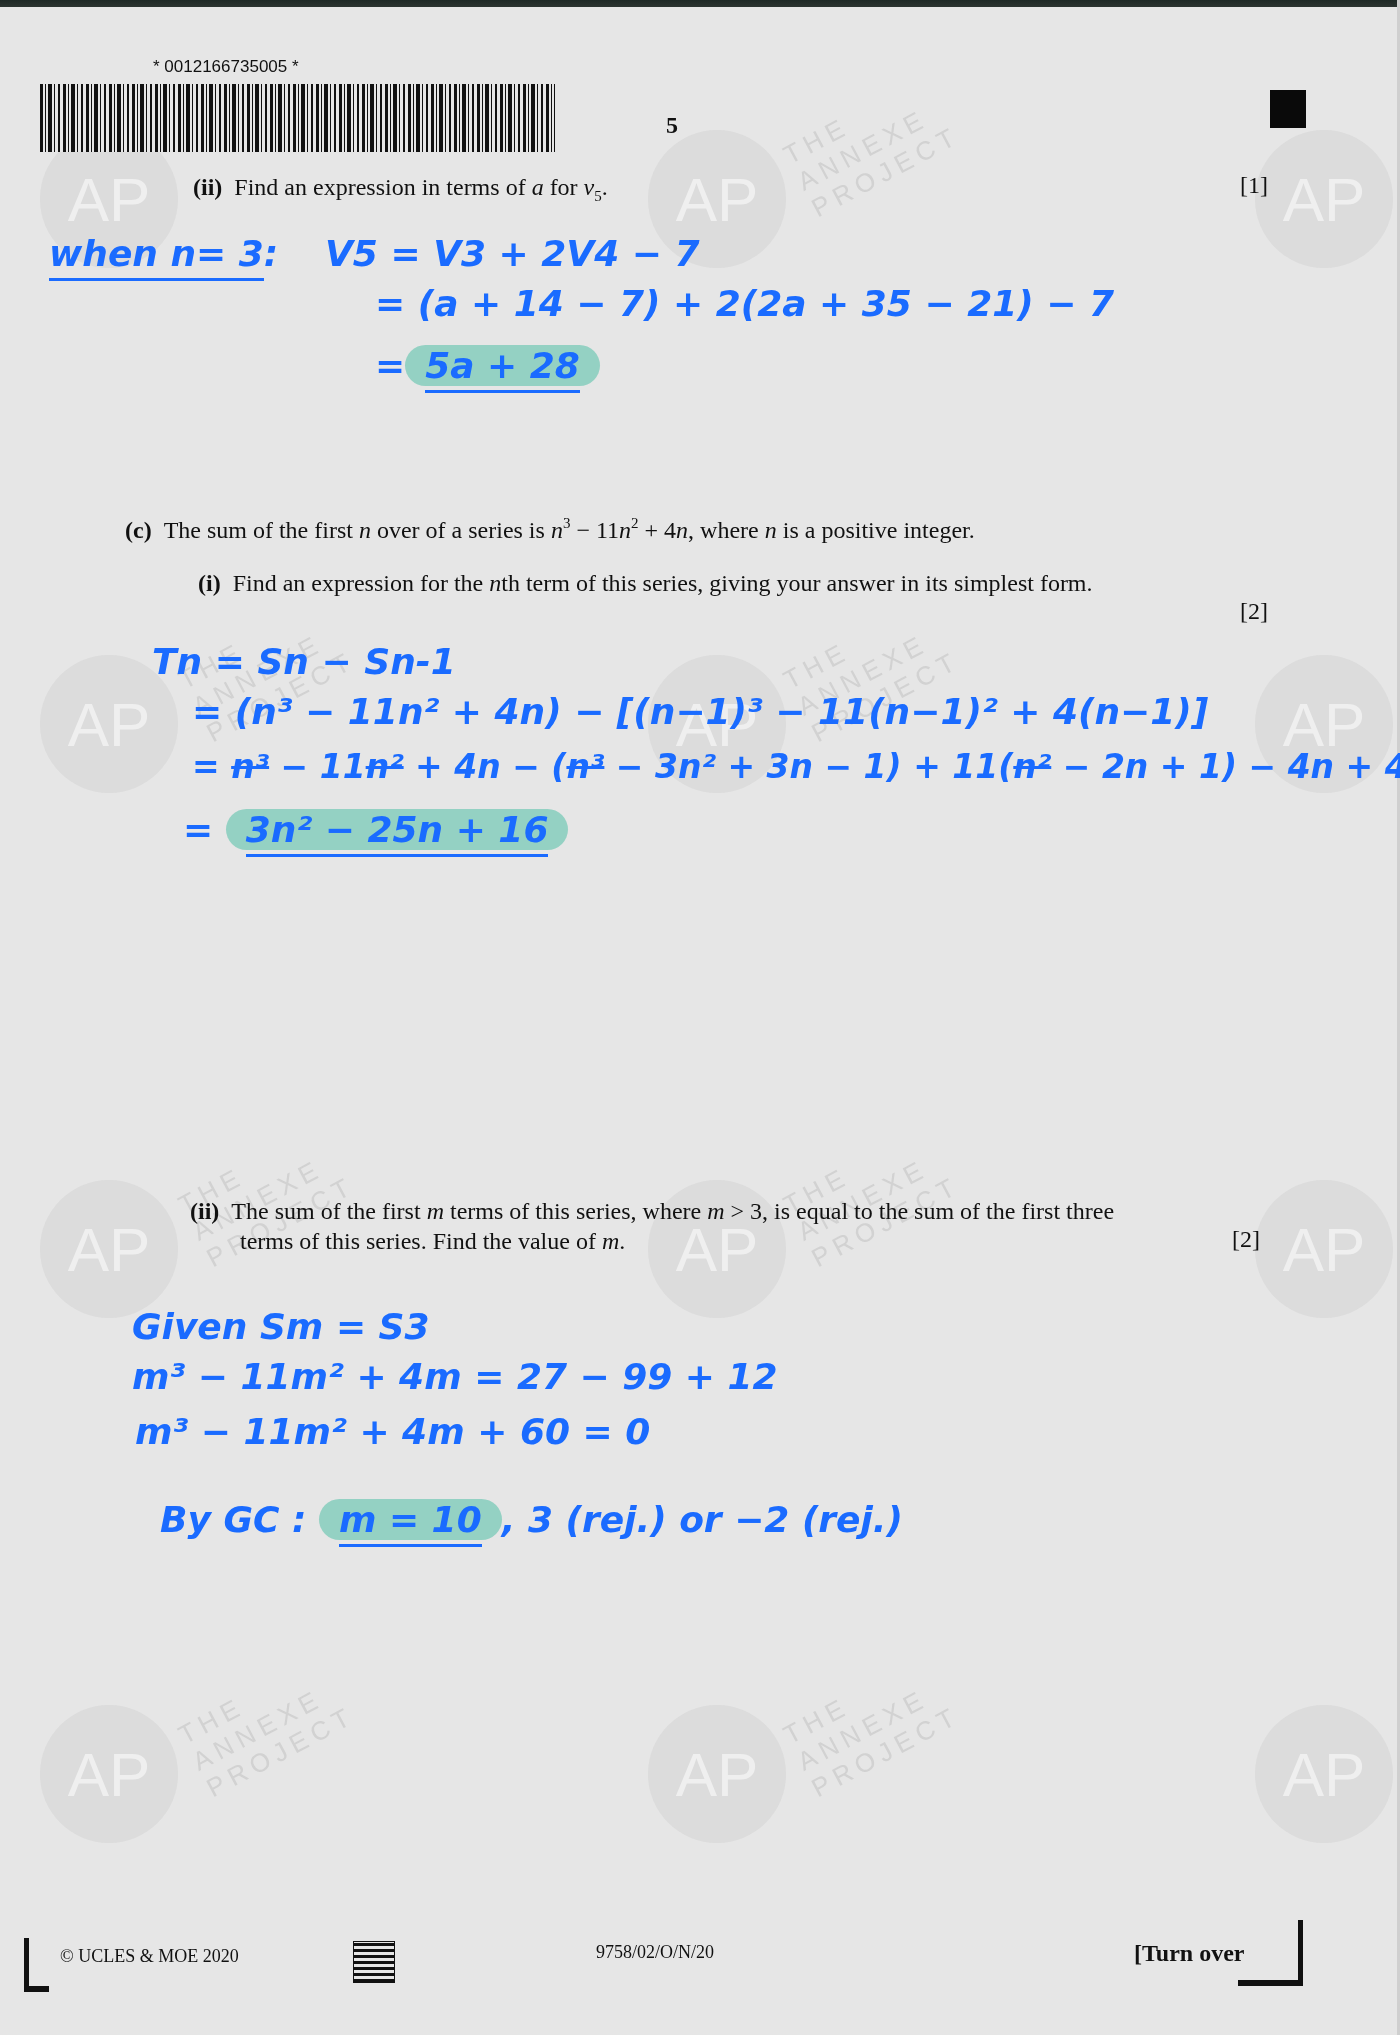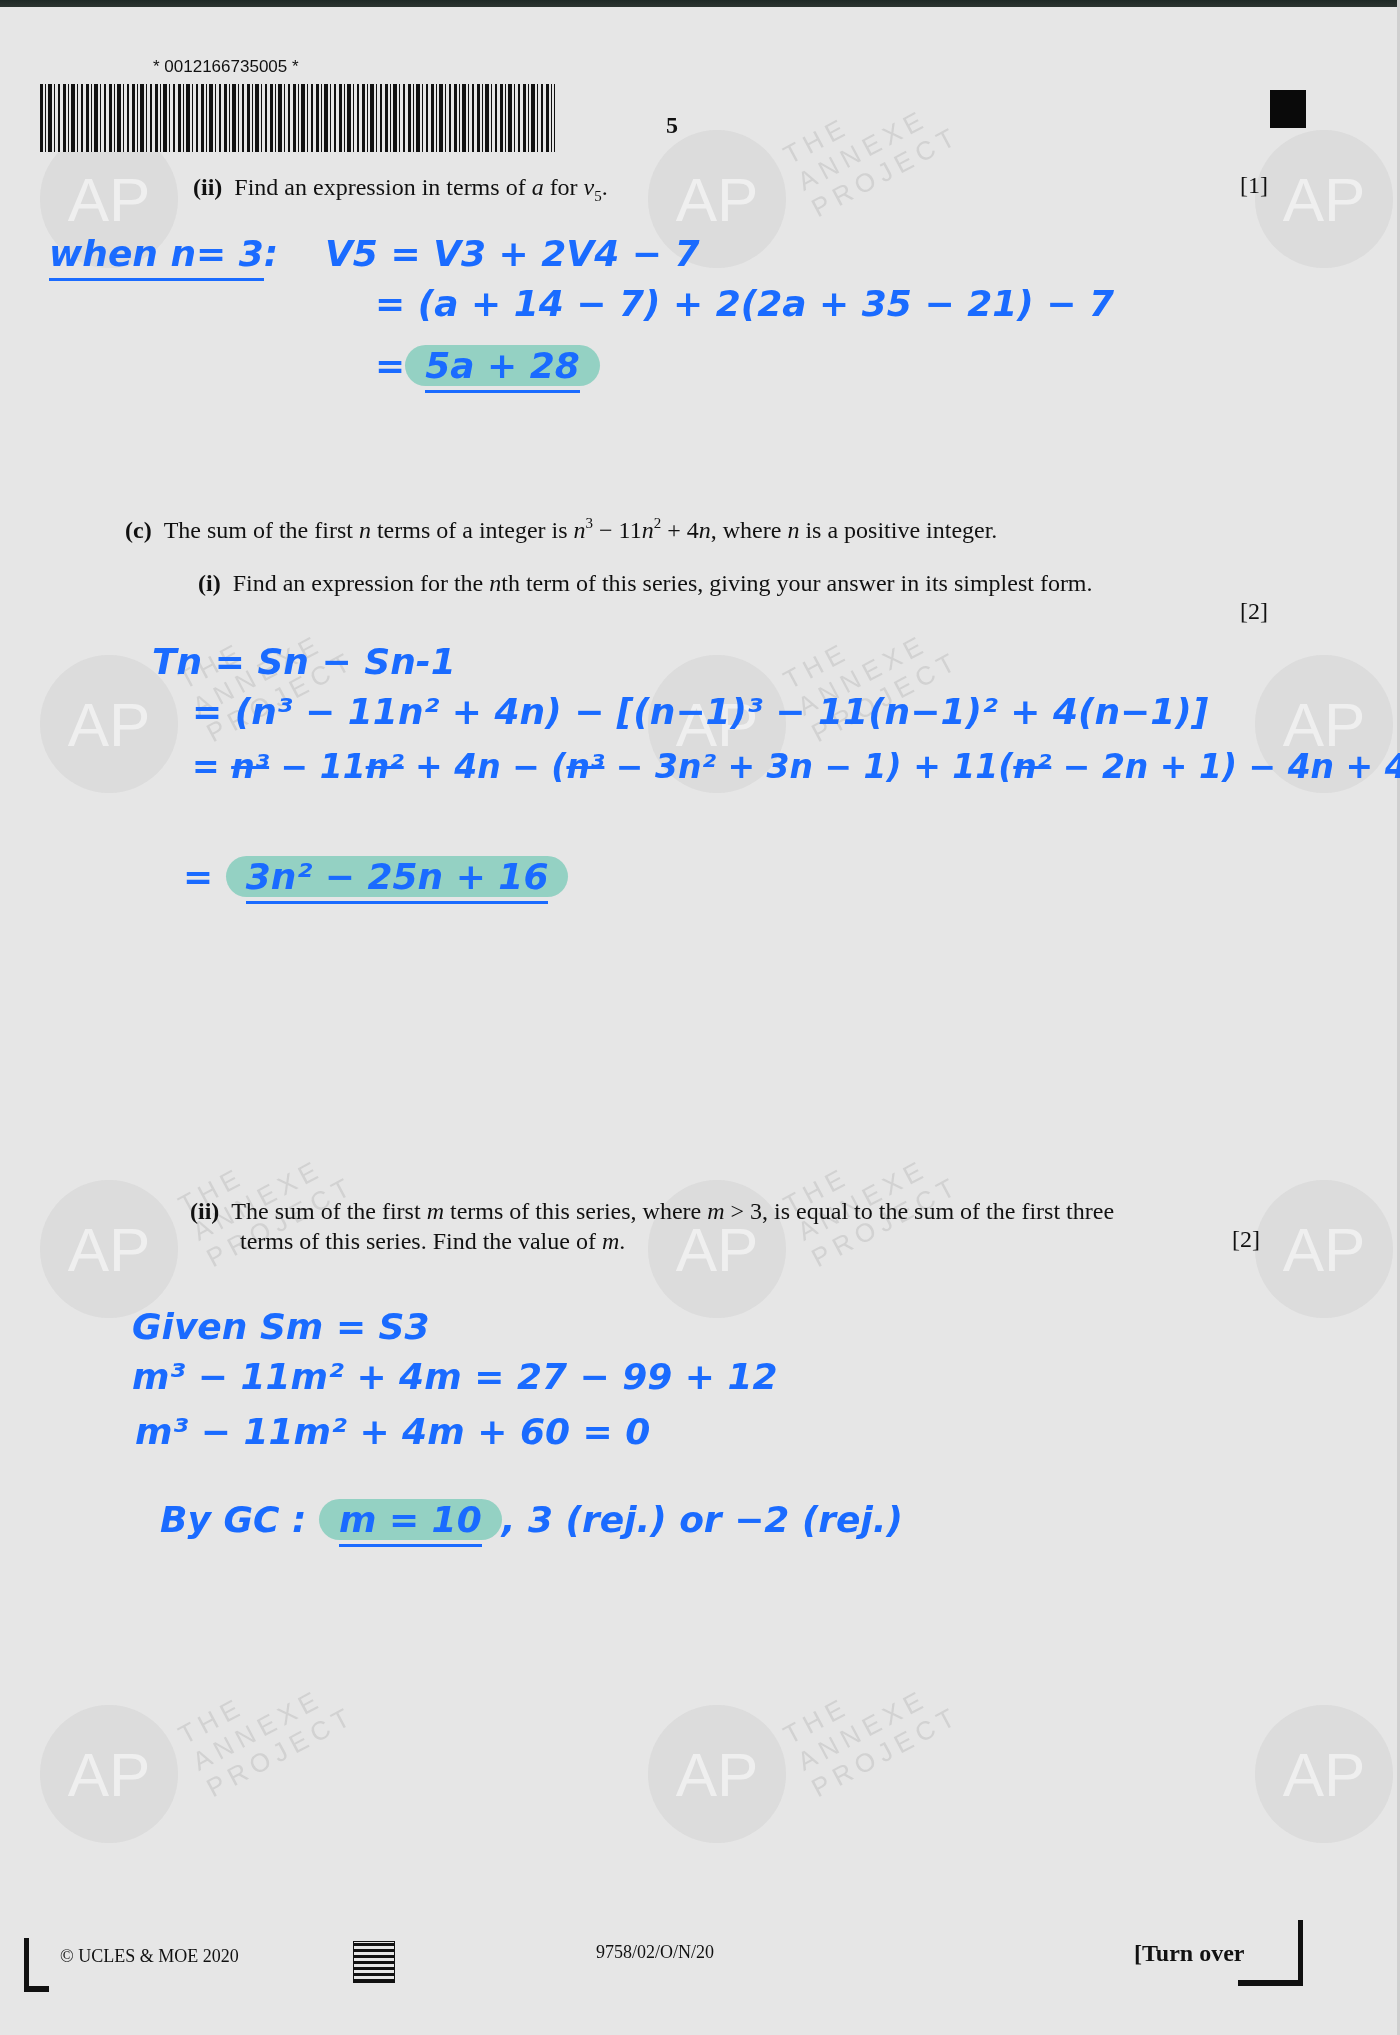--- a/index.html
+++ b/index.html
@@ -162,34 +162,34 @@
 <div class="abs hw" style="left:49px;top:232px;">
   <span class="uline">when n= 3</span><span>:</span>
 </div>
 <div class="abs hw" style="left:325px;top:232px;">V5 = V3 + 2V4 − 7</div>
 <div class="abs hw" style="left:375px;top:282px;">= (a + 14 − 7) + 2(2a + 35 − 21) − 7</div>
 <div class="abs hw" style="left:375px;top:344px;">
   <span>=</span><span class="hl"><span class="uline">5a + 28</span></span>
 </div>
 
 <div class="abs q-text" style="left:125px;top:515px;">
-  <span class="q-label">(c)</span><span>The sum of the first </span><i>n</i><span> terms of a integer is </span><i>n</i><sup>3</sup><span> − 11</span><i>n</i><sup>2</sup><span> + 4</span><i>n</i><span>, where </span><i>n</i><span> is a positive integer.</span>
+  <span class="q-label">(c)</span><span>The sum of the first </span><i>n</i><span> over of a series is </span><i>n</i><sup>3</sup><span> − 11</span><i>n</i><sup>2</sup><span> + 4</span><i>n</i><span>, where </span><i>n</i><span> is a positive integer.</span>
 </div>
 
 <div class="abs q-text" style="left:198px;top:568px;">
   <span class="q-label">(i)</span><span>Find an expression for the </span><i>n</i><span>th term of this series, giving your answer in its simplest form.</span>
 </div>
 <div class="abs marks" style="left:1240px;top:598px;">[2]</div>
 
 <div class="abs hw" style="left:152px;top:640px;">Tn = Sn − Sn-1</div>
 <div class="abs hw" style="left:192px;top:690px;">= (n³ − 11n² + 4n) − [(n−1)³ − 11(n−1)² + 4(n−1)]</div>
 <div class="abs hw" style="left:192px;top:745px;font-size:33px;">
   <span>= </span><span class="strike">n³</span><span> − 11</span><span class="strike">n²</span><span> + 4n − (</span><span class="strike">n³</span><span> − 3n² + 3n − 1) + 11(</span><span class="strike">n²</span><span> − 2n + 1) − 4n + 4</span>
 </div>
-<div class="abs hw" style="left:183px;top:855px;font-style:italic;">
+<div class="abs hw" style="left:183px;top:808px;font-style:italic;">
   <span>=</span> <span class="hl"><span class="uline">3n² − 25n + 16</span></span>
 </div>
 
 <div class="abs q-text" style="left:190px;top:1196px;">
   <span class="q-label">(ii)</span><span>The sum of the first </span><i>m</i><span> terms of this series, where </span><i>m</i><span> &gt; 3, is equal to the sum of the first three</span>
 </div>
 <div class="abs q-text" style="left:240px;top:1226px;">
   <span>terms of this series.  Find the value of </span><i>m</i><span>.</span>
 </div>
 <div class="abs marks" style="left:1232px;top:1226px;">[2]</div>

